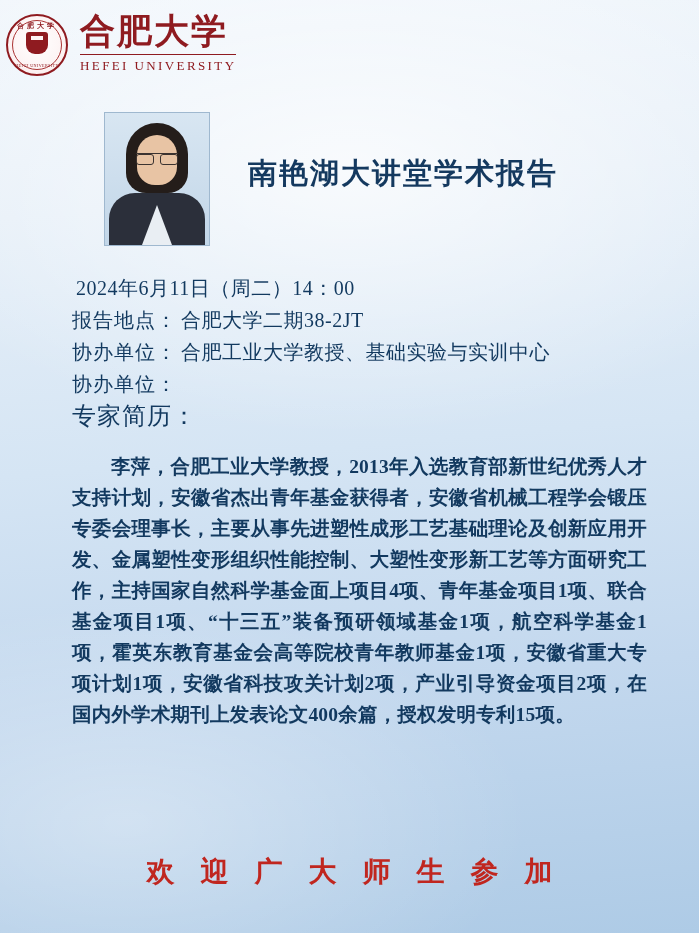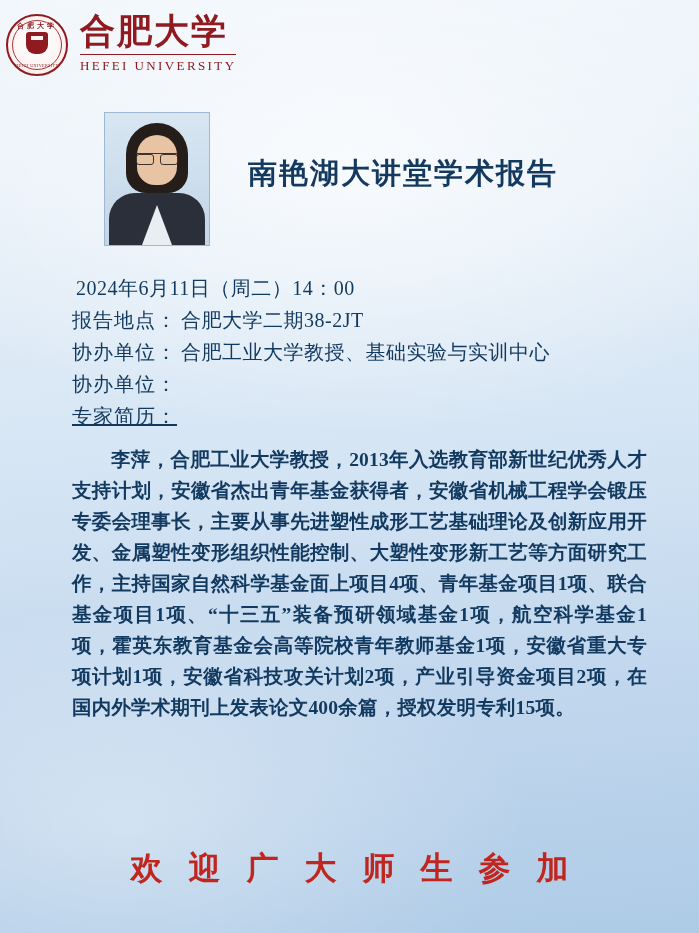--- a/index.html
+++ b/index.html
@@ -220,45 +220,44 @@
   .row .lbl {
     flex: 0 0 auto;
     letter-spacing: 1px;
   }
   .row .val {
     flex: 1 1 auto;
     margin-left: 4px;
     letter-spacing: 0.5px;
   }
   .bio-label {
-    font-size: 20px;
+    font-size: 24px;
     line-height: 32px;
     letter-spacing: 1px;
     color: #12395f;
-    text-decoration: underline;
   }
   .bio-text {
-    margin-top: 12px;
+    margin-top: 19px;
     font-size: 19.5px;
     line-height: 31px;
     color: #12395f;
     text-align: justify;
     text-indent: 2em;
     font-weight: bold;
     letter-spacing: 0.2px;
   }
   
   .welcome {
     position: absolute;
     left: 0;
     right: 0;
     bottom: 42px;
     text-align: center;
     color: #c0261f;
-    font-size: 32px;
+    font-size: 28px;
     font-weight: bold;
     letter-spacing: 26px;
     text-indent: 26px;
     font-family: "Liberation Serif", "DejaVu Serif", serif;
   }
 </style>
 </head>
 <body>
 
 <div class="poster">

